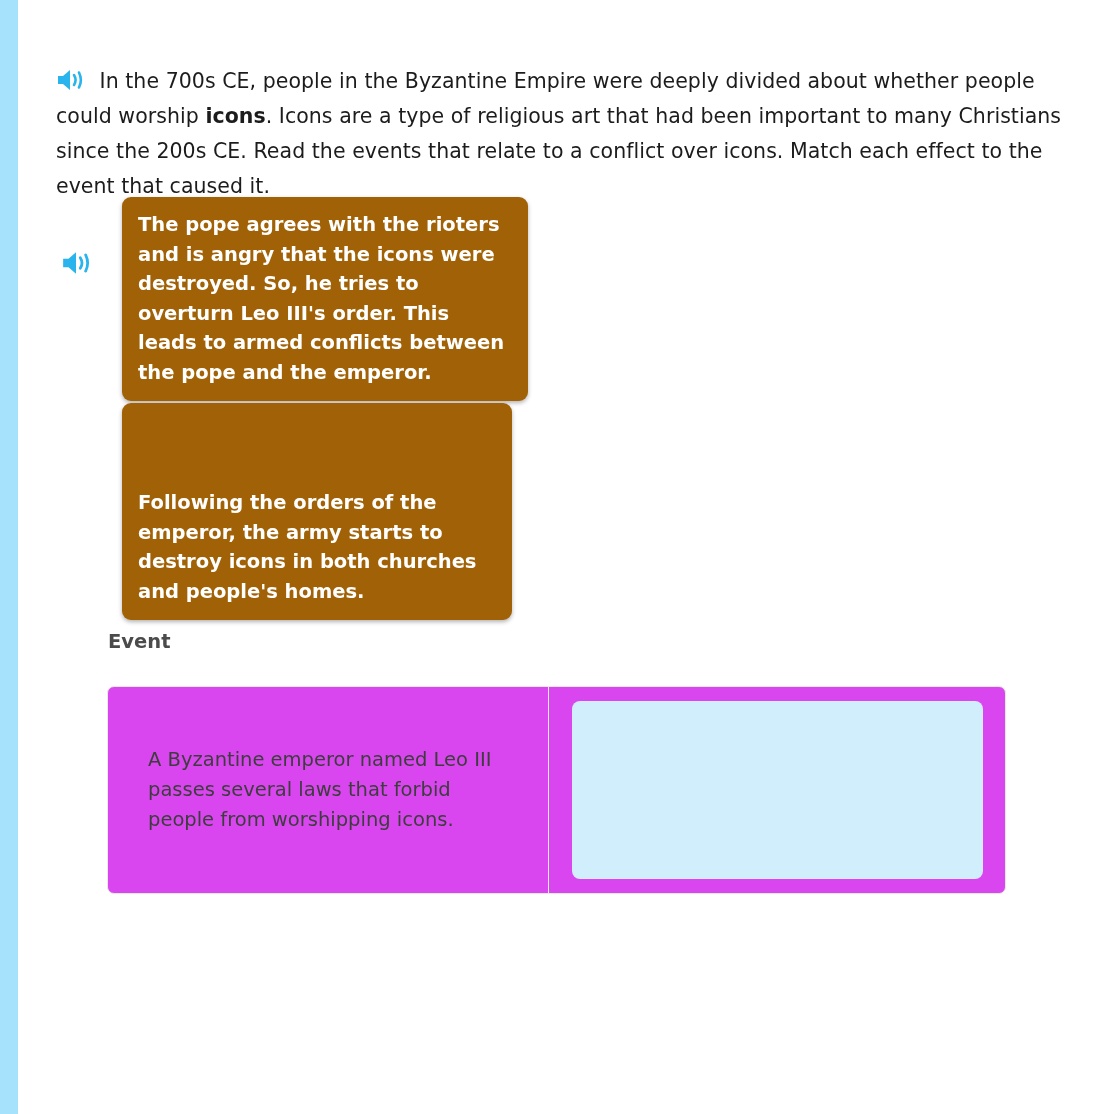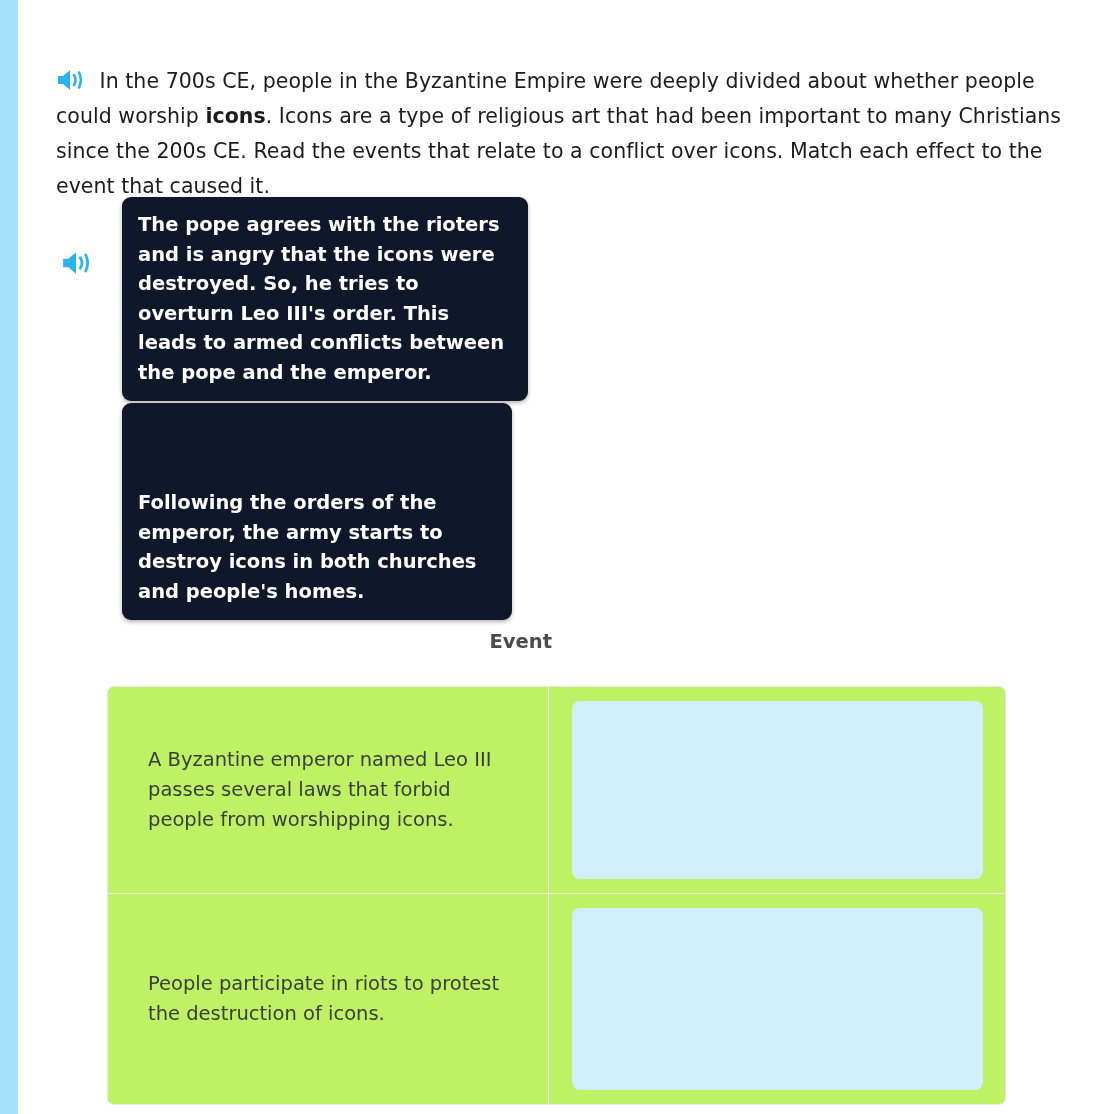--- a/index.html
+++ b/index.html
@@ -70,21 +70,21 @@
   }
   .card-row {
     position: relative;
   }
   .card-speaker {
     position: absolute;
     left: 43px;
     top: 72px;
   }
   .drag-card {
-    background: #0f172a;
+    background: #a16207;
     color: #ffffff;
     border-radius: 9px;
     font-size: 19.5px;
     line-height: 29.5px;
     font-weight: bold;
     box-shadow: 0 2px 4px rgba(0,0,0,0.30);
     padding: 13px 16px 14px 16px;
     position: absolute;
   }
   #drag-card-1 {
@@ -109,35 +109,35 @@
   #col-headers {
     position: relative;
     height: 56px;
   }
   .col-header {
     position: absolute;
     top: 0;
     font-size: 19.5px;
     font-weight: bold;
     color: #4b4b4b;
-    text-align: right;
+    text-align: left;
   }
   #col-header-event { left: 90px; width: 444px; }
   #col-header-effect { left: 540px; width: 448px; }
 
   #match-table {
     position: absolute;
     left: 89px;
     top: 56px;
     width: 899px;
     border: 1px solid #e9e9e9;
     border-radius: 7px;
     border-collapse: separate;
     overflow: hidden;
-    background: #bef264;
+    background: #d946ef;
   }
   .match-row {
     display: flex;
   }
   .match-row + .match-row .cell {
     border-top: 1px solid #ededed;
   }
   .cell {
     padding: 0;
   }
@@ -208,22 +208,16 @@
       <div class="col-header" id="col-header-event">Event</div>
     </div>
 
     <div id="match-table">
       <div class="match-row row-1">
         <div class="cell cell-event">A Byzantine emperor named Leo III passes several laws that forbid people from worshipping icons.</div>
         <div class="cell cell-effect">
           <div class="dropzone"></div>
         </div>
       </div>
-      <div class="match-row row-2">
-        <div class="cell cell-event">People participate in riots to protest the destruction of icons.</div>
-        <div class="cell cell-effect">
-          <div class="dropzone"></div>
-        </div>
-      </div>
     </div>
   </div>
 
 </div>
 
 </body></html>

